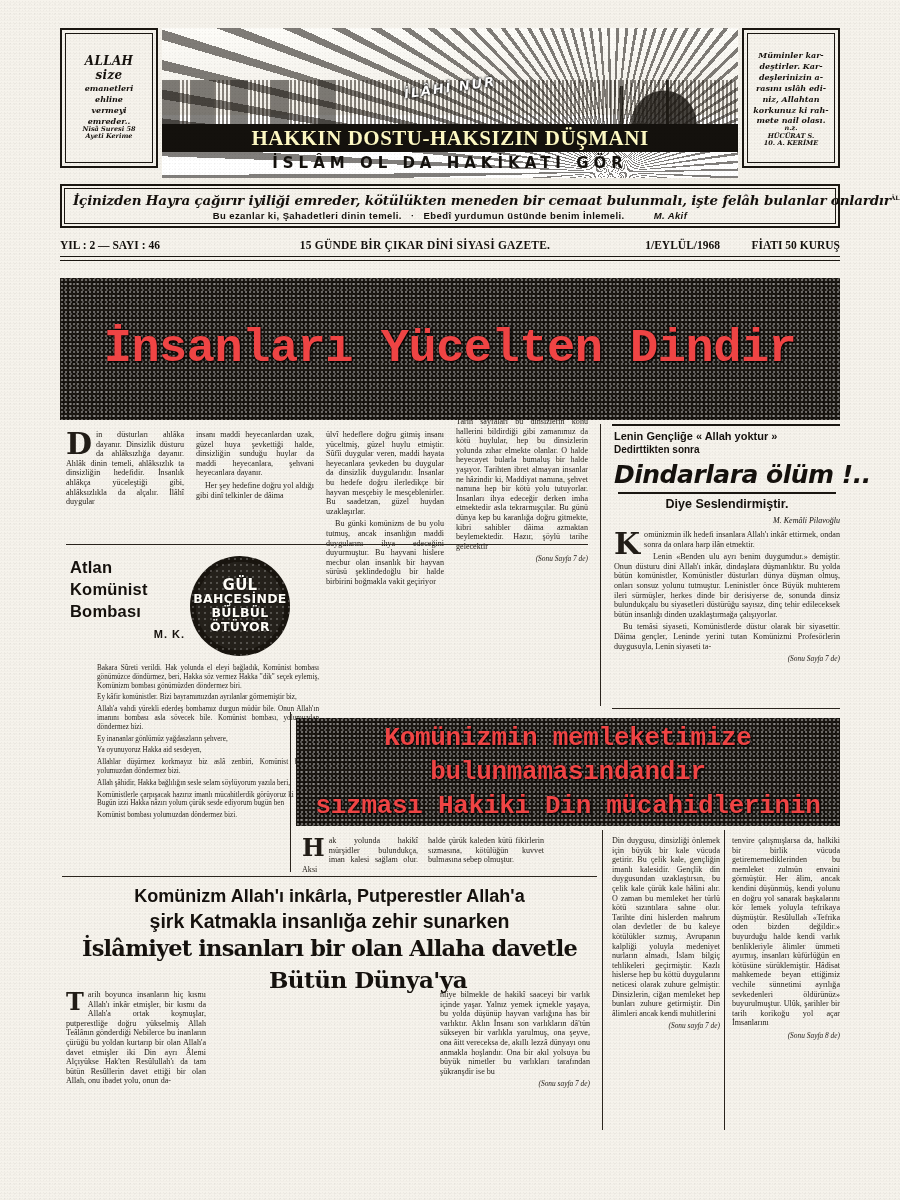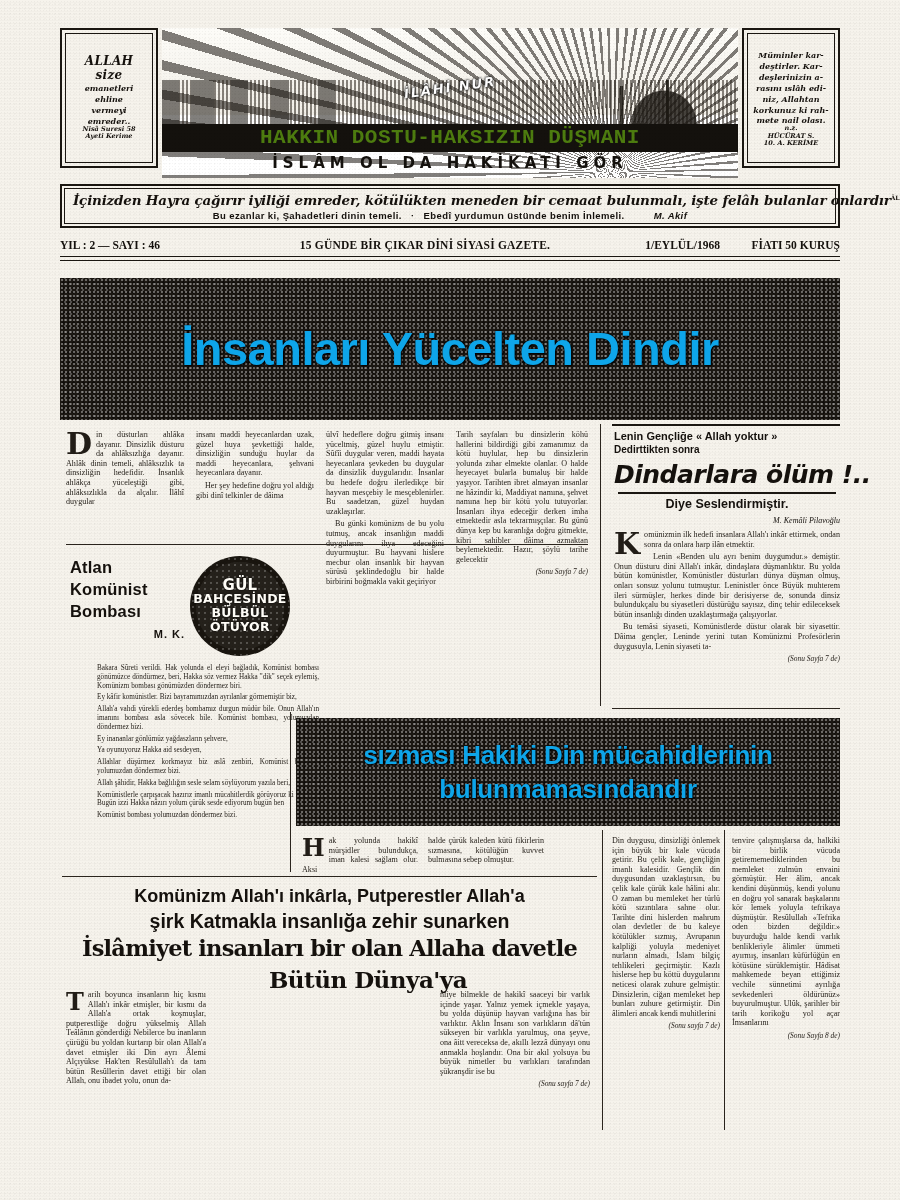--- a/index.html
+++ b/index.html
@@ -75,21 +75,21 @@
     text-shadow:0 0 1px #fff, 1px 1px 0 rgba(255,255,255,.7);
     white-space:nowrap;
   }
   .mh-nur{
     position:absolute;left:50%;top:52px;transform:translateX(-50%) rotate(-8deg);
     font-family:"DejaVu Sans",sans-serif;font-weight:700;font-style:italic;font-size:13px;
     letter-spacing:2px;color:#ffffff;text-shadow:0 0 2px #000,0 0 3px #000;
   }
   .mh-bar1{
     position:absolute;left:0;right:0;top:96px;height:28px;background:#14110d;
-    color:#4d7c0f;font-family:Liberation Mono, monospace;font-weight:700;
+    color:#fef9c3;font-family:Liberation Serif, serif;font-weight:700;
     font-size:21px;line-height:28px;text-align:center;letter-spacing:.5px;white-space:nowrap;
   }
   .mh-bar2{
     position:absolute;left:0;right:0;top:124px;height:22px;
     font-family:"DejaVu Sans",sans-serif;font-weight:700;font-size:15px;line-height:22px;
     text-align:center;letter-spacing:5px;color:#14110d;white-space:nowrap;
   }
 
   
   .motto{
@@ -130,21 +130,21 @@
     content:"";position:absolute;inset:0;
     background-image:
       radial-gradient(rgba(255,255,255,.42) .9px, transparent 1.1px),
       radial-gradient(rgba(255,255,255,.28) .8px, transparent 1px),
       radial-gradient(rgba(0,0,0,.5) 1px, transparent 1.2px);
     background-size:4px 4px, 6px 6px, 5px 5px;
     background-position:0 0, 2px 3px, 1px 2px;
     opacity:.85;
   }
   .banner .bl{
-    position:relative;z-index:2;color:#0ea5e9;font-family:Liberation Sans, sans-serif;
+    position:relative;z-index:2;color:#ef4444;font-family:Liberation Mono, monospace;
     font-weight:700;text-align:center;white-space:nowrap;
     text-shadow:0 0 3px rgba(0,0,0,.95), 1px 1px 2px rgba(0,0,0,.9);
   }
 
   #hero{left:60px;top:278px;width:780px;height:142px;}
   #hero .bl{font-size:47px;line-height:68px;letter-spacing:-.5px;}
 
   #kom-banner{left:296px;top:718px;width:544px;height:108px;}
   #kom-banner .bl{font-size:26px;line-height:34px;letter-spacing:-.3px;}
 
@@ -313,21 +313,21 @@
   <div class="col" style="left:196px;top:430px;width:118px;height:110px;">
     <p class="noind">insanı maddi heyecanlardan uzak, güzel huya şevkettiği halde, dinsizliğin sunduğu huylar da maddi heyecanlara, şehvani heyecanlara dayanır.</p>
     <p>Her şey hedefine doğru yol aldığı gibi dinî telkinler de dâima</p>
   </div>
 
   <div class="col" style="left:326px;top:430px;width:118px;height:270px;">
     <p class="noind">ülvî hedeflere doğru gitmiş insanı yüceltmiş, güzel huylu etmiştir. Sûfîi duygular veren, maddi hayata heyecanlara şevkeden bu duygular da dinsizlik duygularıdır. İnsanlar bu hedefe doğru ilerledikçe bir hayvan mesçebiy le mesçeblenirler. Bu saadetzan, güzel huydan uzaklaşırlar.</p>
     <p>Bu günki komünizm de bu yolu tutmuş, ancak insanlığın maddi duygularını ihya edeceğini duyurmuştur. Bu hayvani hislere mecbur olan insanlık bir hayvan sürüsü şeklindedoğlu bir halde birbirini boğmakla vakit geçiriyor</p>
   </div>
 
-  <div class="col" style="left:456px;top:430px;width:132px;height:270px;">
+  <div class="col" style="left:456px;top:417px;width:132px;height:270px;">
     <p class="noind">Tarih sayfaları bu dinsizlerin köhü hallerini bildirdiği gibi zamanımız da kötü huylular, hep bu dinsizlerin yolunda zıhar elmekte olanlar. O halde heyecayet bularla bumaluş bir halde yaşıyor. Tarihten ibret almayan insanlar ne hâzindir ki, Maddiyat namına, şehvet namına hep bir kötü yolu tutuyorlar. İnsanları ihya edeceğir derken imha etmektedir asla tekrarmışçılar. Bu günü dünya kep bu karanlığa doğru gitmekte, kibri sahibler dâima azmaktan beylemektedir. Hazır, şöylü tarihe gelecektir</p>
     <span class="cont">(Sonu Sayfa 7 de)</span>
   </div>
 
   <div class="vsep" style="left:600px;top:424px;height:282px;"></div>
   <div class="hr-thin" style="left:66px;top:544px;width:522px;"></div>
 
   <div class="atlan-head">
     <div>Atlan</div>
     <div>Komünist</div>
@@ -369,22 +369,23 @@
   <div class="col" style="left:614px;top:530px;width:226px;height:172px;">
     <p class="noind"><span class="dropcap">K</span><span>omünizmin ilk hedefi insanlara Allah'ı inkâr ettirmek, ondan sonra da onlara harp ilân etmektir.</span></p>
     <p>Lenin «Benden ulu ayrı benim duygumdur.» demiştir. Onun düsturu dini Allah'ı inkâr, dindaşlara düşmanlıktır. Bu yolda bütün komünistler, Komünistler düsturları dünya düşman olmuş, onları sonsuz yolunu tutmuştur. Leninistler önce Büyük muhterem ileri sürmüşler, herkes dinde bir derisiyerse de, sonunda dinsiz bulundukçalu bu siyasetleri düstürüğu sayısız, dinç tehir edileceksek bütün insanlığı dinden uzaklaştırmağa çalışıyorlar.</p>
     <p>Bu temâsi siyaseti, Komünistlerde düstur olarak bir siyasettir. Dâima gençler, Leninde yerini tutan Komünizmi Profesörlerin duygusuyla, Lenin siyaseti ta-</p>
     <span class="cont">(Sonu Sayfa 7 de)</span>
   </div>
 
   <div class="hr-thin" style="left:612px;top:708px;width:228px;"></div>
 
   <div class="banner" id="kom-banner">
+    <div class="bl">Komünizmin memleketimize</div>
+    <div class="bl">bulunmamasındandır</div>
     <div class="bl">sızması Hakiki Din mücahidlerinin</div>
-    <div class="bl">bulunmamasındandır</div>
   </div>
 
   <div class="vsep" style="left:290px;top:712px;height:160px;"></div>
 
   <div class="col" style="left:302px;top:836px;width:116px;height:40px;">
     <p class="noind"><span class="dropcap" style="font-size:24px;line-height:19px;">H</span><span>ak yolunda hakikî mürşidler bulundukça, iman kalesi sağlam olur. Aksi</span></p>
   </div>
 
   <div class="col" style="left:428px;top:836px;width:116px;height:40px;">
     <p class="noind">halde çürük kaleden kütü fikirlerin sızmasına, kötülüğün kuvvet bulmasına sebep olmuştur.</p>

